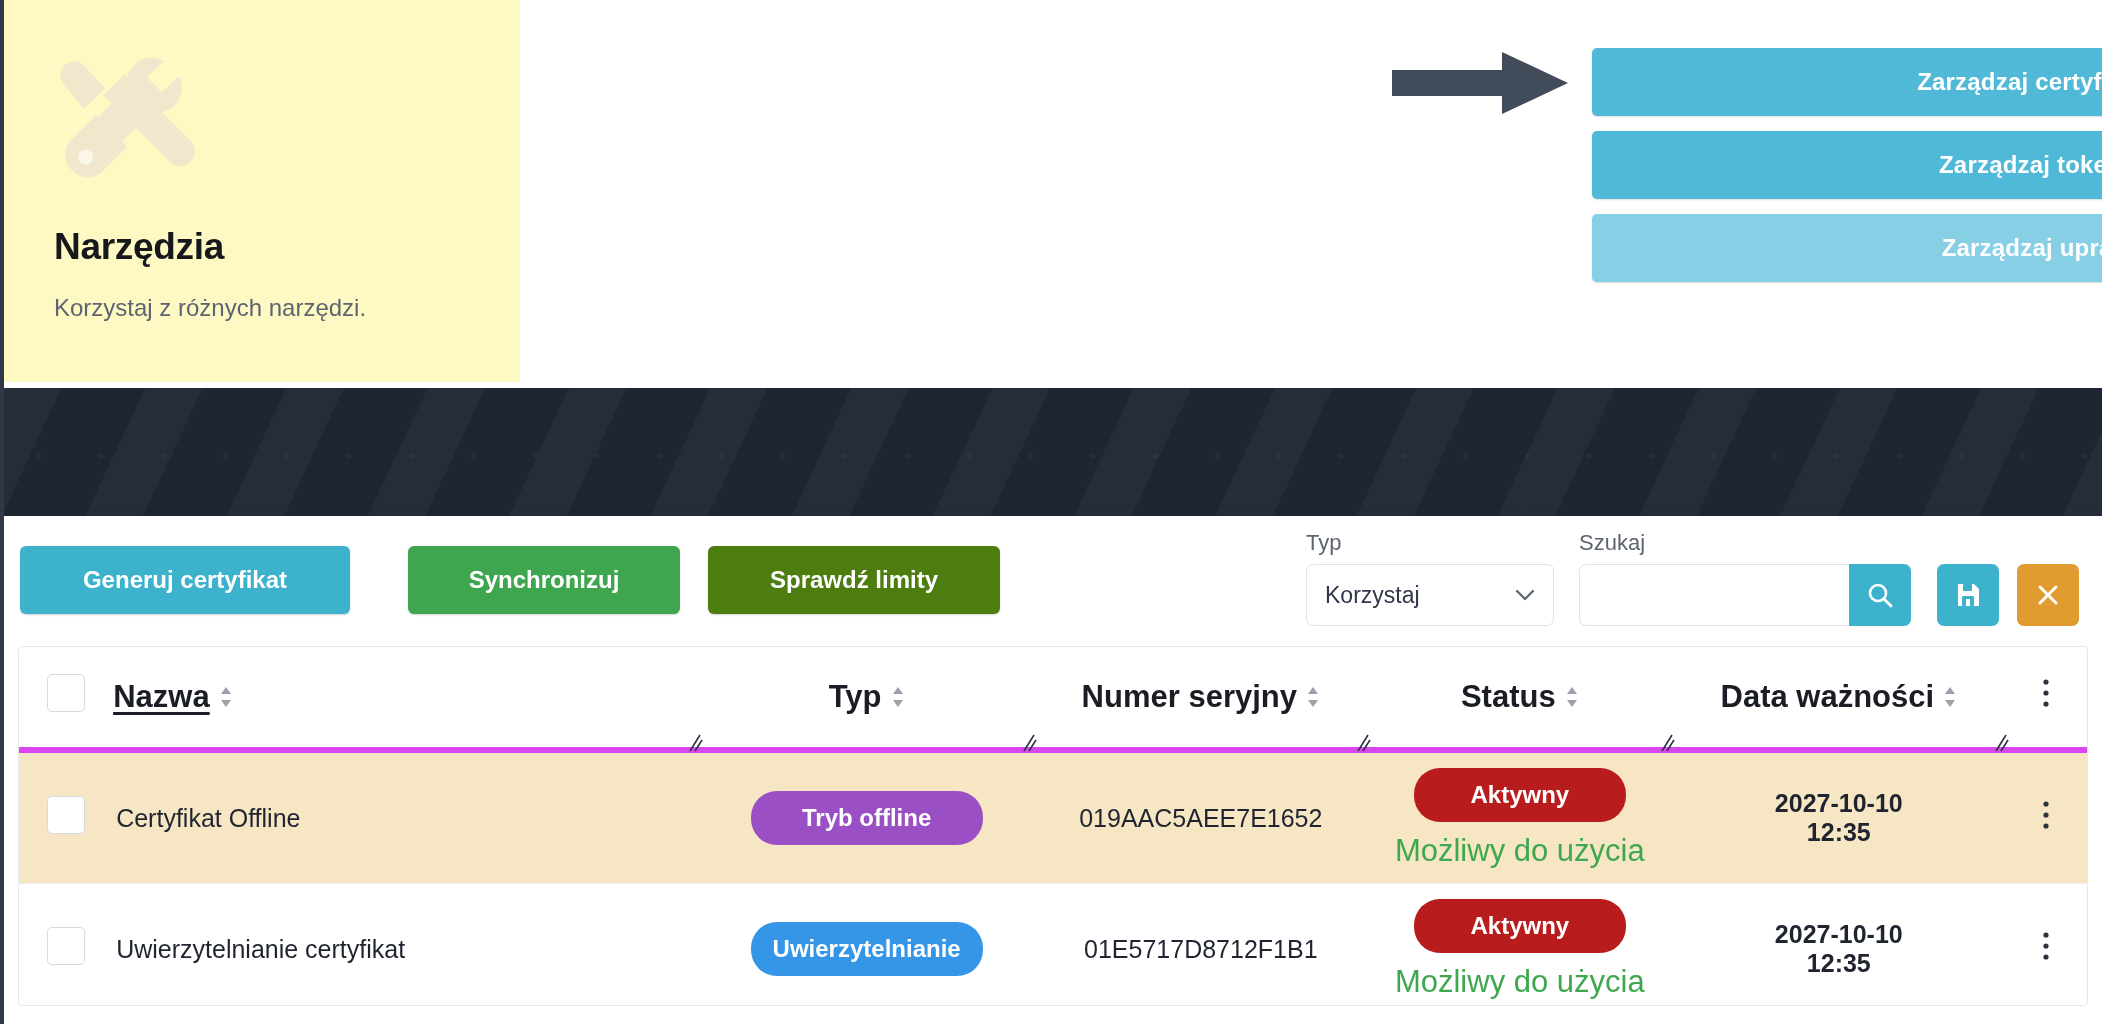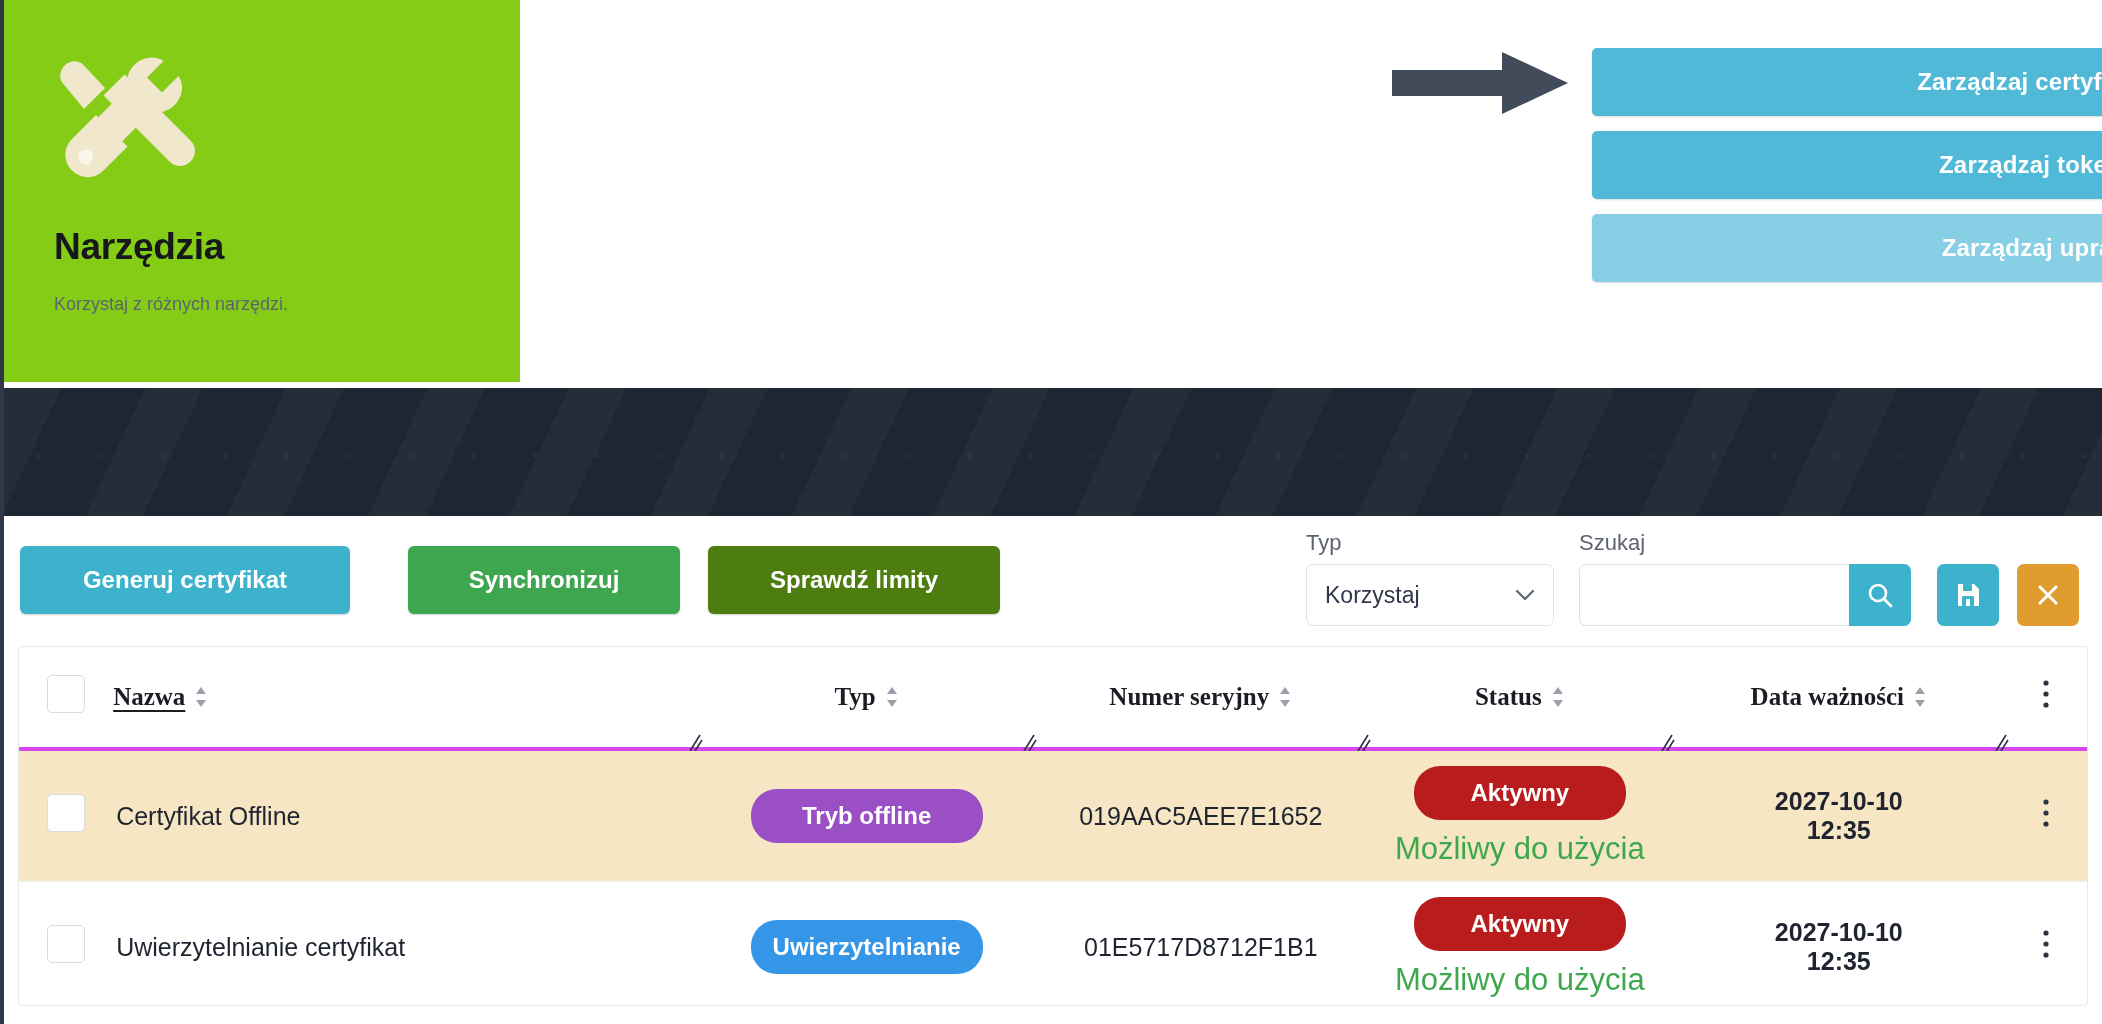--- a/index.html
+++ b/index.html
@@ -20,35 +20,35 @@
   }
 
   
   .top-section{
     position:absolute;left:0;top:0;right:0;height:388px;
     background:#ffffff;
     display:flex;
   }
   .tool-card{
     width:516px;height:382px;
-    background:#84cc16;
+    background:#fef9c3;
     box-sizing:border-box;
     padding:46px 50px 0 50px;
     position:relative;
     flex:0 0 516px;
   }
   .tool-icon{
     width:150px;height:150px;margin-bottom:26px;
   }
   .tool-title{
     font-size:37px;font-weight:bold;color:#17181c;
     letter-spacing:-0.3px;margin:0 0 26px 0;
   }
   .tool-desc{
-    font-size:18px;color:#5d6470;margin:0;
+    font-size:24px;color:#5d6470;margin:0;
   }
 
   .actions-wrap{
     flex:1;position:relative;
   }
   .arrow-icon{
     position:absolute;left:872px;top:52px;width:176px;height:62px;
   }
   .action-buttons{
     position:absolute;left:1072px;top:48px;width:988px;
@@ -138,24 +138,23 @@
   .btn-close{border-radius:7px;margin-left:18px;background:#e09c2f;}
 
   
   .table-card{
     position:absolute;left:14px;right:14px;top:130px;bottom:18px;
     background:#fff;border:1px solid #e6e8ea;border-radius:4px;
     box-sizing:border-box;
   }
   table{width:100%;border-collapse:collapse;table-layout:fixed;}
   thead th{
-    height:98px;font-size:25px;font-weight:bold;color:#1a1d24;
+    height:98px;font-size:31px;font-weight:bold;color:#1a1d24;
     vertical-align:middle;position:relative;
-    border-bottom:4px solid #d946ef;
-    font-family:Liberation Serif, serif;
+    border-bottom:6px solid #d946ef;
   }
   .col-chk{width:92px;}
   .col-name{width:580px;text-align:left;}
   .col-type{width:330px;}
   .col-serial{width:330px;}
   .col-status{width:300px;}
   .col-date{width:330px;}
   .col-menu{width:80px;}
 
   .th-inner{display:inline-flex;align-items:center;gap:9px;}

